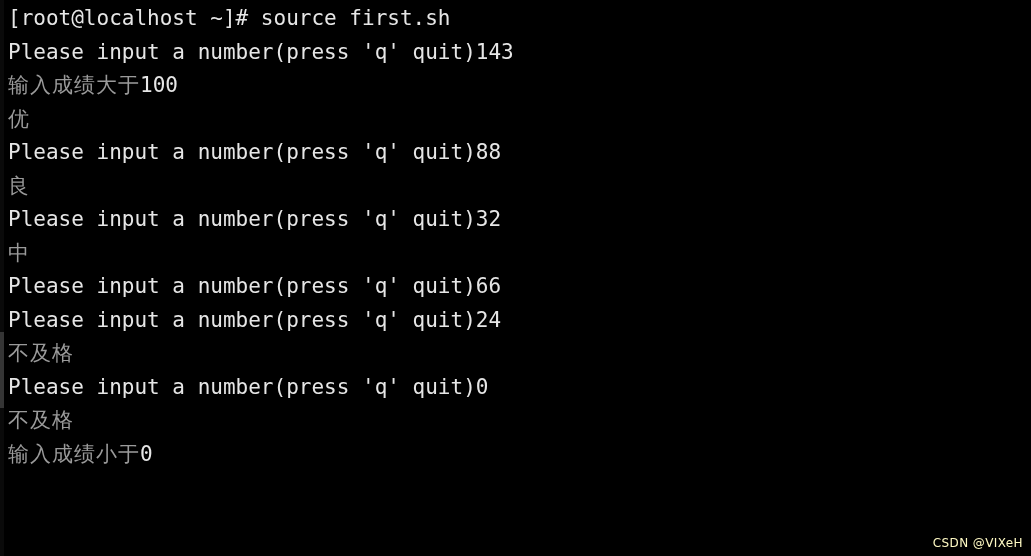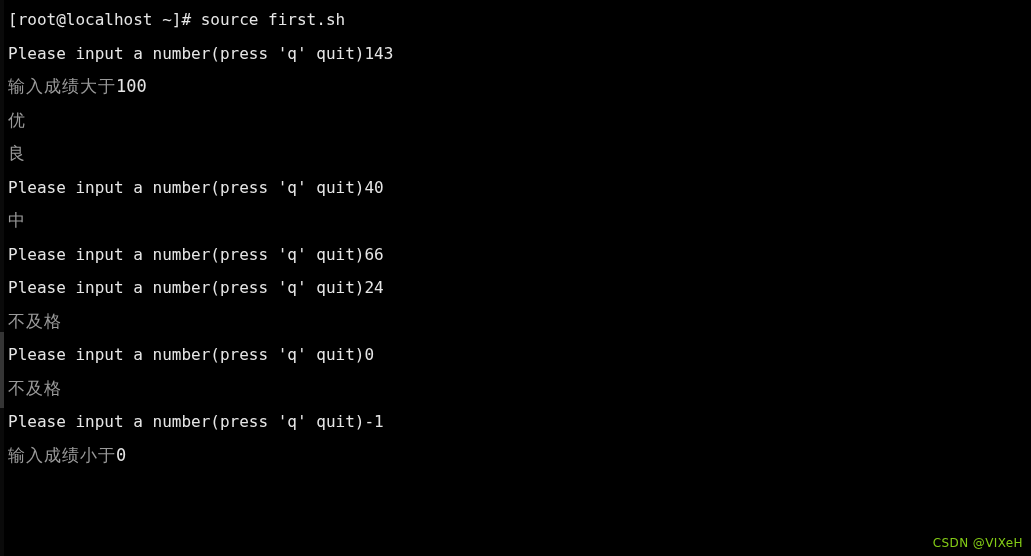--- a/index.html
+++ b/index.html
@@ -51,66 +51,66 @@
     line-height: 33.5px;
     white-space: pre;
     font-size: 21px;
     letter-spacing: 0px;
   }
 
   
   .ascii {
     color: #e6e6e6;
     font-family: "DejaVu Sans Mono", "Liberation Mono", monospace;
-    font-size: 16px;
+    font-size: 21px;
   }
 
   
   .cjk {
     color: #9a9a9a;
     font-family: "DejaVu Sans", "Liberation Sans", sans-serif;
-    font-size: 17px;
+    font-size: 21px;
     letter-spacing: 1px;
   }
   .cjk .num {
     color: #e6e6e6;
     font-family: "DejaVu Sans Mono", "Liberation Mono", monospace;
     letter-spacing: 0;
   }
 
   .watermark {
     position: absolute;
     right: 8px;
     bottom: 6px;
-    color: #84cc16;
+    color: #fef9c3;
     font-family: "DejaVu Sans", "Liberation Sans", sans-serif;
     font-size: 12px;
     letter-spacing: .4px;
     white-space: pre;
   }
 </style>
 </head>
 <body>
 
 <div id="terminal">
 
   <div class="edge-gutter"></div>
   <div class="edge-thumb"></div>
 
   <div class="screen" id="screen">
       <div class="line"><span class="ascii">[root@localhost ~]# source first.sh</span></div>
       <div class="line"><span class="ascii">Please input a number(press 'q' quit)143</span></div>
       <div class="line"><span class="cjk">输入成绩大于<span class="cjk num">100</span></span></div>
       <div class="line"><span class="cjk">优</span></div>
+      <div class="line"><span class="ascii">Please input a number(press 'q' quit)88</span></div>
       <div class="line"><span class="cjk">良</span></div>
-      <div class="line"><span class="ascii">Please input a number(press 'q' quit)40</span></div>
+      <div class="line"><span class="ascii">Please input a number(press 'q' quit)32</span></div>
       <div class="line"><span class="cjk">中</span></div>
       <div class="line"><span class="ascii">Please input a number(press 'q' quit)66</span></div>
       <div class="line"><span class="ascii">Please input a number(press 'q' quit)24</span></div>
       <div class="line"><span class="cjk">不及格</span></div>
       <div class="line"><span class="ascii">Please input a number(press 'q' quit)0</span></div>
       <div class="line"><span class="cjk">不及格</span></div>
-      <div class="line"><span class="ascii">Please input a number(press 'q' quit)-1</span></div>
       <div class="line"><span class="cjk">输入成绩小于<span class="cjk num">0</span></span></div>
     </div>
 
   <div class="watermark">CSDN @VIXeH</div>
 </div>
 
 </body></html>

